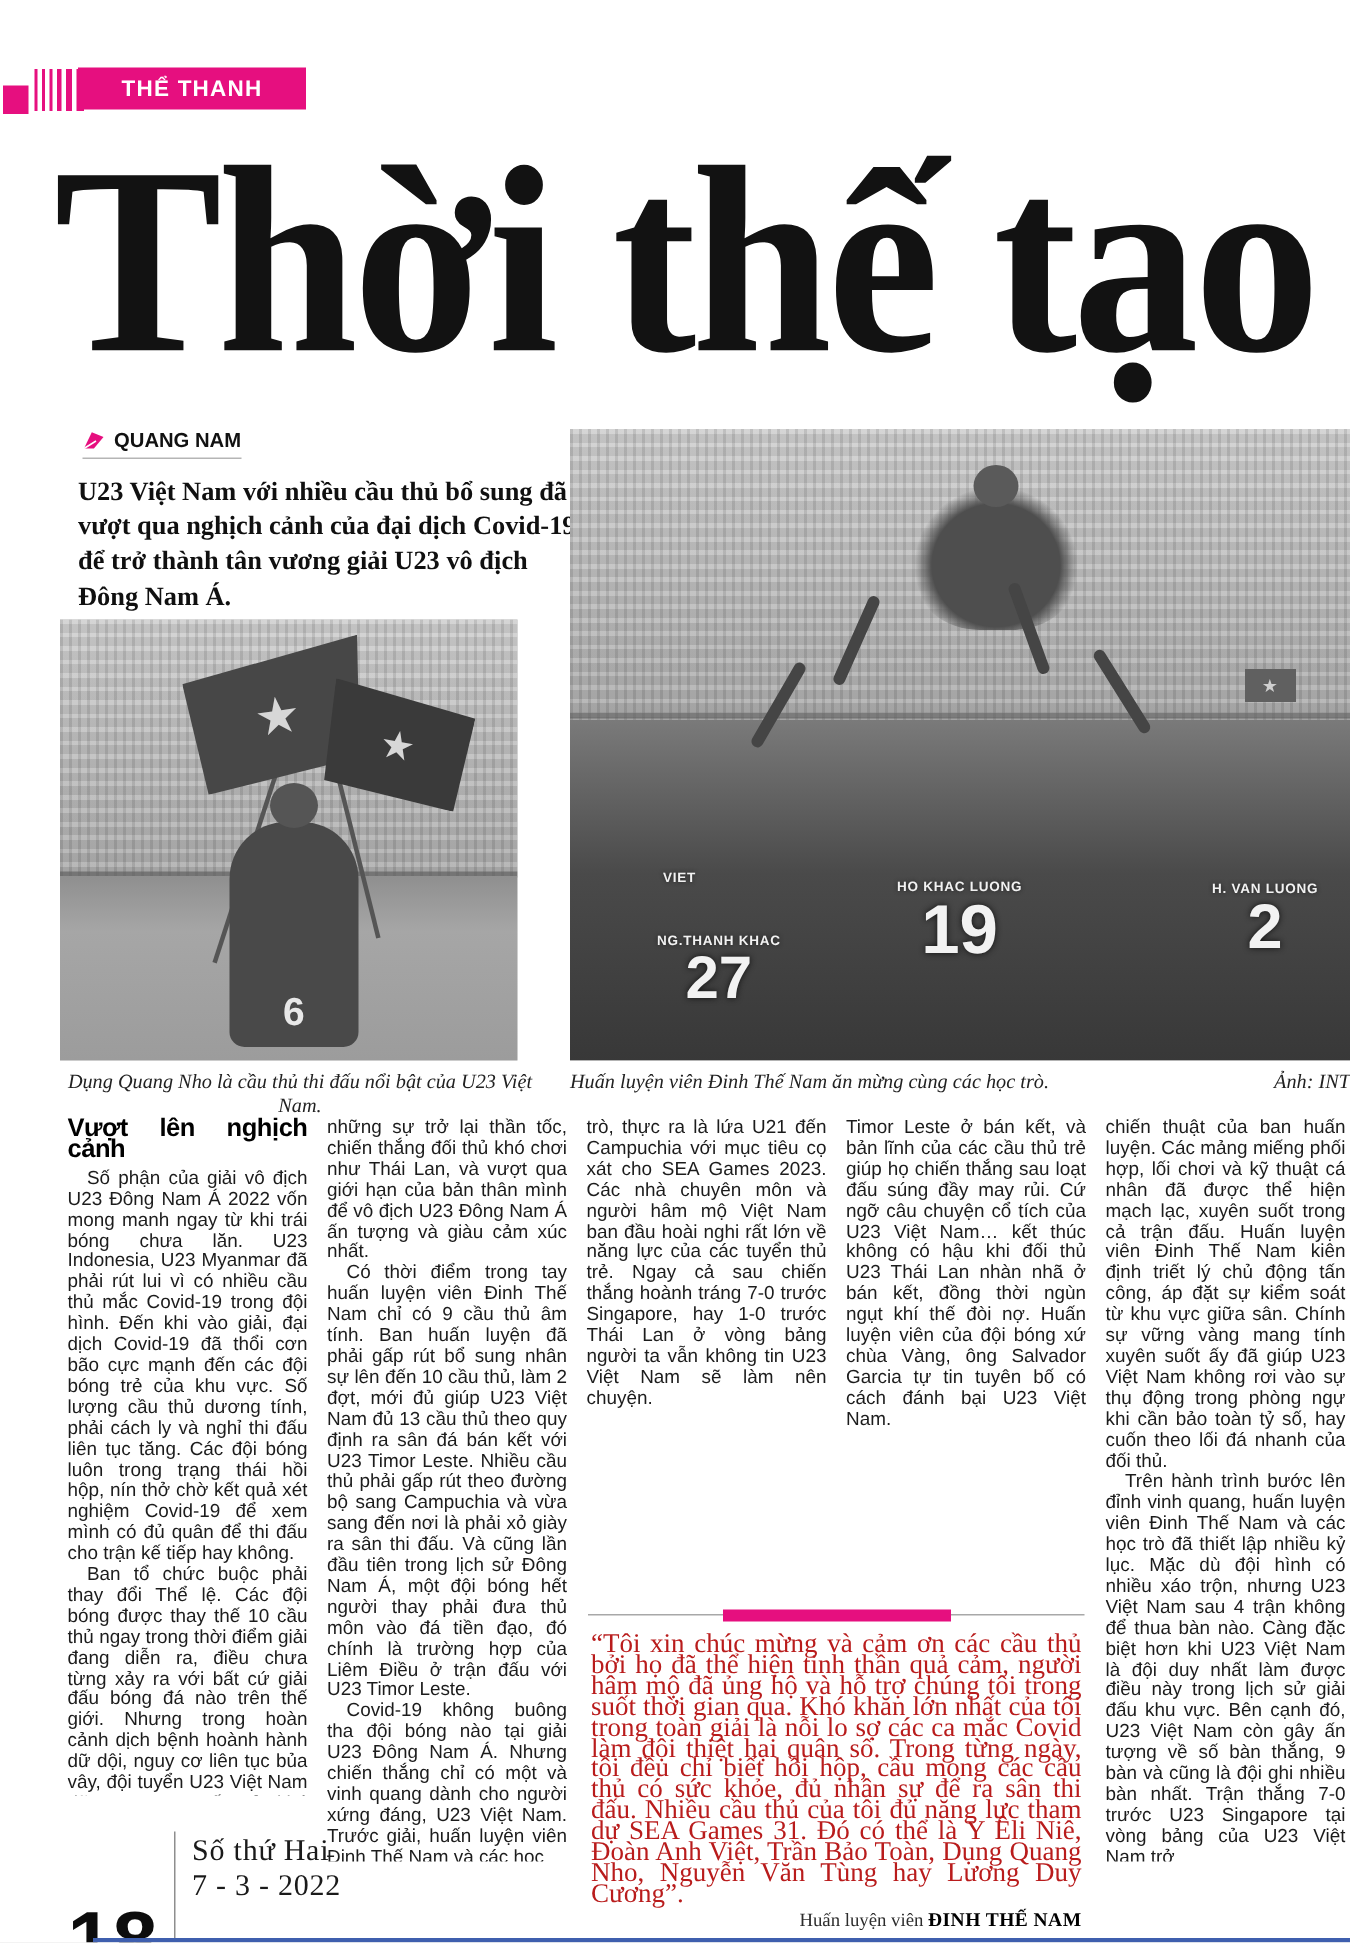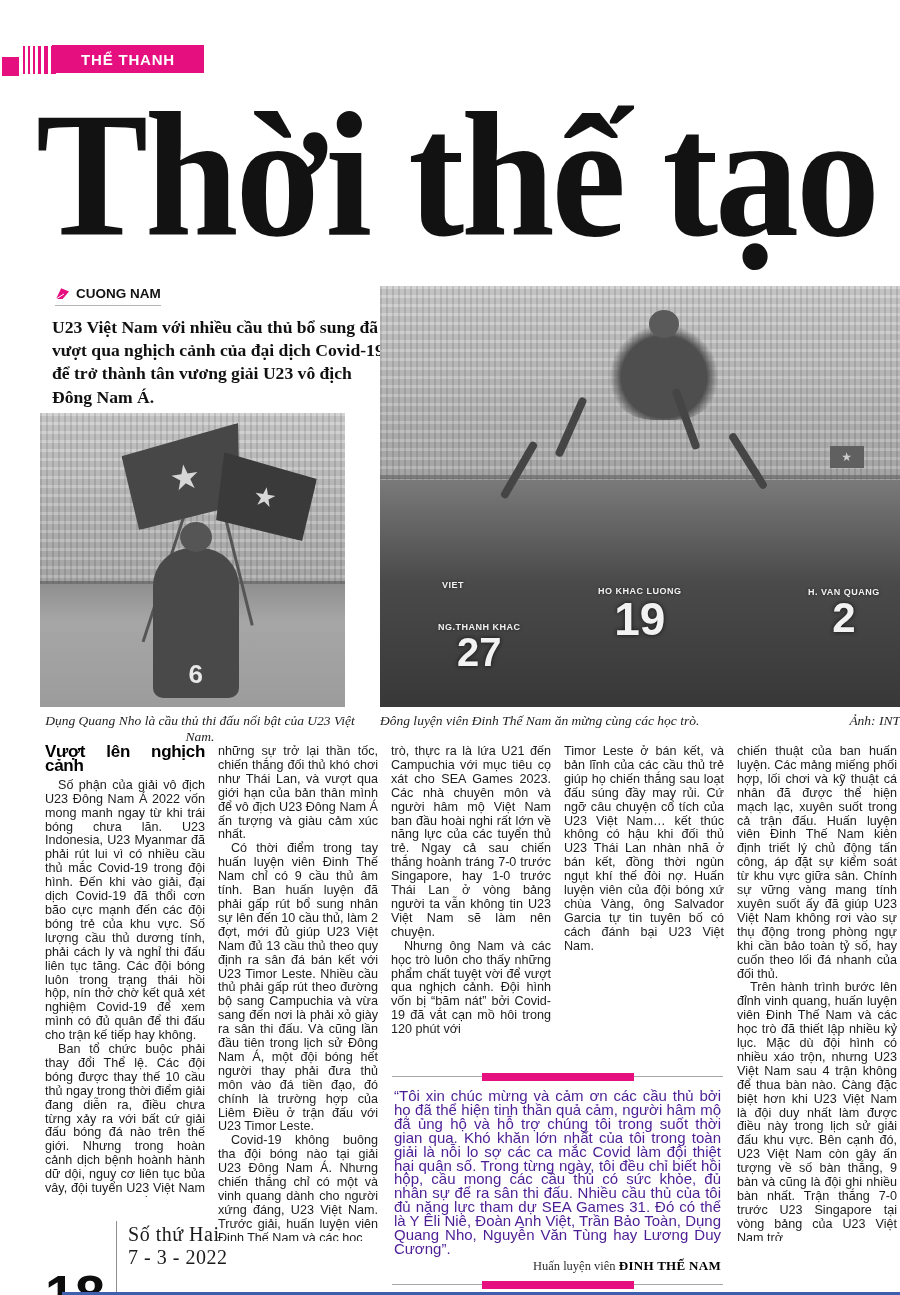--- a/index.html
+++ b/index.html
@@ -72,21 +72,21 @@
   .col-1{height:452px;}
   .col-3{height:293px;}
   .col-4{height:305px;}
   .subhead{font-size:17px;font-weight:bold;letter-spacing:-.3px;margin:0 0 6px 0;color:#000;
         font-stretch:condensed;}
 
   
   .quote-box{position:absolute;left:346px;top:331px;width:333px;}
   .qrule{position:relative;height:1px;background:#a8a8a8;margin:0 1px;}
   .qrule i{position:absolute;left:50%;top:-3px;transform:translateX(-50%);width:152px;height:8px;background:var(--accent);}
-  .qtext{font-family:Liberation Sans, sans-serif;font-size:15px;line-height:13.9px;color:#4c1d95;
+  .qtext{font-family:Liberation Serif, serif;font-size:18px;line-height:13.9px;color:#b91c1c;
         text-align:justify;margin:12px 3px 2px 3px;}
   .qattr{font-family:"Liberation Serif", serif;font-size:12.5px;color:#2d2d2d;text-align:right;margin:1px 3px 10px 3px;}
   .qattr b{font-size:13px;letter-spacing:.3px;color:#000;}
 
   
   .footer{position:absolute;left:45px;top:1221px;display:flex;gap:11px;}
   .pagenum{font-family:Liberation Sans, sans-serif;font-weight:bold;font-size:54px;line-height:.95;color:#0d0d0d;margin-top:48px;}
   .fdiv{width:1px;background:#8e8e8e;height:72px;}
   .issue{font-family:Liberation Serif, serif;font-size:20px;line-height:1.15;color:#1a1a1a;letter-spacing:.5px;padding-top:2px;}
   .bottom-rule{position:absolute;left:62px;right:0;bottom:0;height:3px;background:var(--blue);}
@@ -109,21 +109,21 @@
 
   <div class="headline">Thời thế tạo</div>
 
   <div class="byline">
     <span>
       <svg width="15" height="13" viewBox="0 0 15 13">
           <path d="M1 12 L6.2 1.2 L14 4.4 L7.6 12 Z" fill="#e60f7f"></path>
           <path d="M1 12 L9 7" stroke="#fff" stroke-width="1"></path>
         </svg>
     </span>
-    <span>CUONG NAM</span>
+    <span>QUANG NAM</span>
   </div>
 
   <div class="lead">U23 Việt Nam với nhiều cầu thủ bổ sung đã vượt qua nghịch cảnh của đại dịch Covid-19 để trở thành tân vương giải U23 vô địch Đông Nam Á.</div>
 
   <div class="photo photo-left">
     <div class="stands"></div>
     <div class="rail" style="top:57%"></div>
     <div class="pitch"></div>
     <div class="pole pole-a"></div>
     <div class="pole pole-b"></div>
@@ -160,43 +160,42 @@
     </div>
     <div class="jersey" style="left:58px;top:336px;">
       <span class="jname">NG.THANH KHAC</span>
       <span class="jnum" style="font-size:40px">27</span>
     </div>
     <div class="jersey" style="left:218px;top:300px;">
       <span class="jname">HO KHAC LUONG</span>
       <span class="jnum" style="font-size:46px">19</span>
     </div>
     <div class="jersey" style="left:428px;top:301px;">
-      <span class="jname">H. VAN QUANG</span>
+      <span class="jname">H. VAN LUONG</span>
       <span class="jnum" style="font-size:42px">2</span>
     </div>
   </div>
   <div class="caption caption-right">
-    <span>Đông luyện viên Đinh Thế Nam ăn mừng cùng các học trò.</span>
+    <span>Huấn luyện viên Đinh Thế Nam ăn mừng cùng các học trò.</span>
     <span>Ảnh: INT</span>
   </div>
 
   <div class="body">
     <div class="col col-1">
       <h3 class="subhead">Vượt lên nghịch cảnh</h3>
       <p class="indent">Số phận của giải vô địch U23 Đông Nam Á 2022 vốn mong manh ngay từ khi trái bóng chưa lăn. U23 Indonesia, U23 Myanmar đã phải rút lui vì có nhiều cầu thủ mắc Covid-19 trong đội hình. Đến khi vào giải, đại dịch Covid-19 đã thổi cơn bão cực mạnh đến các đội bóng trẻ của khu vực. Số lượng cầu thủ dương tính, phải cách ly và nghỉ thi đấu liên tục tăng. Các đội bóng luôn trong trạng thái hồi hộp, nín thở chờ kết quả xét nghiệm Covid-19 để xem mình có đủ quân để thi đấu cho trận kế tiếp hay không.</p>
       <p class="indent">Ban tổ chức buộc phải thay đổi Thể lệ. Các đội bóng được thay thế 10 cầu thủ ngay trong thời điểm giải đang diễn ra, điều chưa từng xảy ra với bất cứ giải đấu bóng đá nào trên thế giới. Nhưng trong hoàn cảnh dịch bệnh hoành hành dữ dội, nguy cơ liên tục bủa vây, đội tuyển U23 Việt Nam đã vượt qua tất cả khó khăn. Thầy trò huấn luyện viên Đinh Thế Nam đã đánh bại Covid-19 bằng</p>
     </div>
     <div class="col col-2">
       <p>những sự trở lại thần tốc, chiến thắng đối thủ khó chơi như Thái Lan, và vượt qua giới hạn của bản thân mình để vô địch U23 Đông Nam Á ấn tượng và giàu cảm xúc nhất.</p>
       <p class="indent">Có thời điểm trong tay huấn luyện viên Đinh Thế Nam chỉ có 9 cầu thủ âm tính. Ban huấn luyện đã phải gấp rút bổ sung nhân sự lên đến 10 cầu thủ, làm 2 đợt, mới đủ giúp U23 Việt Nam đủ 13 cầu thủ theo quy định ra sân đá bán kết với U23 Timor Leste. Nhiều cầu thủ phải gấp rút theo đường bộ sang Campuchia và vừa sang đến nơi là phải xỏ giày ra sân thi đấu. Và cũng lần đầu tiên trong lịch sử Đông Nam Á, một đội bóng hết người thay phải đưa thủ môn vào đá tiền đạo, đó chính là trường hợp của Liêm Điều ở trận đấu với U23 Timor Leste.</p>
       <p class="indent">Covid-19 không buông tha đội bóng nào tại giải U23 Đông Nam Á. Nhưng chiến thắng chỉ có một và vinh quang dành cho người xứng đáng, U23 Việt Nam. Trước giải, huấn luyện viên Đinh Thế Nam và các học</p>
     </div>
     <div class="col col-3">
       <p>trò, thực ra là lứa U21 đến Campuchia với mục tiêu cọ xát cho SEA Games 2023. Các nhà chuyên môn và người hâm mộ Việt Nam ban đầu hoài nghi rất lớn về năng lực của các tuyển thủ trẻ. Ngay cả sau chiến thắng hoành tráng 7-0 trước Singapore, hay 1-0 trước Thái Lan ở vòng bảng người ta vẫn không tin U23 Việt Nam sẽ làm nên chuyện.</p>
-      <p class="indent">Nhưng ông Nam và các học trò luôn cho thấy những phẩm chất tuyệt vời để vượt qua nghịch cảnh. Đội hình vốn bị “băm nát” bởi Covid-19 đã vắt cạn mồ hôi trong 120 phút với</p>
     </div>
     <div class="col col-4">
       <p>Timor Leste ở bán kết, và bản lĩnh của các cầu thủ trẻ giúp họ chiến thắng sau loạt đấu súng đầy may rủi. Cứ ngỡ câu chuyện cổ tích của U23 Việt Nam… kết thúc không có hậu khi đối thủ U23 Thái Lan nhàn nhã ở bán kết, đồng thời ngùn ngụt khí thế đòi nợ. Huấn luyện viên của đội bóng xứ chùa Vàng, ông Salvador Garcia tự tin tuyên bố có cách đánh bại U23 Việt Nam.</p>
     </div>
     <div class="col col-5">
       <p>chiến thuật của ban huấn luyện. Các mảng miếng phối hợp, lối chơi và kỹ thuật cá nhân đã được thể hiện mạch lạc, xuyên suốt trong cả trận đấu. Huấn luyện viên Đinh Thế Nam kiên định triết lý chủ động tấn công, áp đặt sự kiểm soát từ khu vực giữa sân. Chính sự vững vàng mang tính xuyên suốt ấy đã giúp U23 Việt Nam không rơi vào sự thụ động trong phòng ngự khi cần bảo toàn tỷ số, hay cuốn theo lối đá nhanh của đối thủ.</p>
       <p class="indent">Trên hành trình bước lên đỉnh vinh quang, huấn luyện viên Đinh Thế Nam và các học trò đã thiết lập nhiều kỷ lục. Mặc dù đội hình có nhiều xáo trộn, nhưng U23 Việt Nam sau 4 trận không để thua bàn nào. Càng đặc biệt hơn khi U23 Việt Nam là đội duy nhất làm được điều này trong lịch sử giải đấu khu vực. Bên cạnh đó, U23 Việt Nam còn gây ấn tượng về số bàn thắng, 9 bàn và cũng là đội ghi nhiều bàn nhất. Trận thắng 7-0 trước U23 Singapore tại vòng bảng của U23 Việt Nam trở</p>
     </div>
 
     <div class="quote-box">

